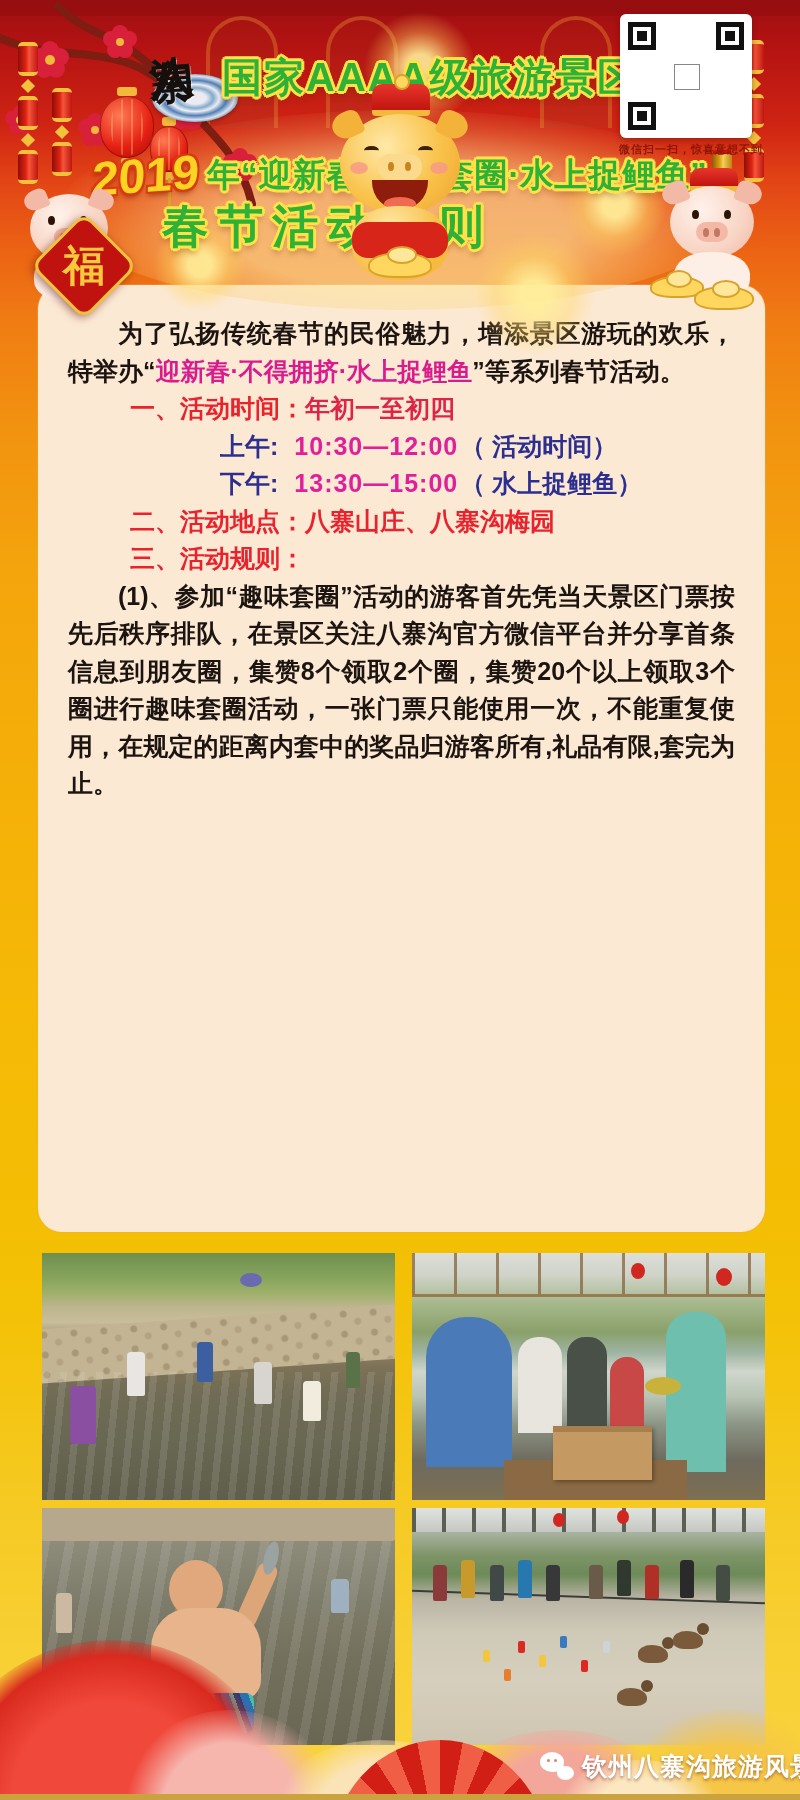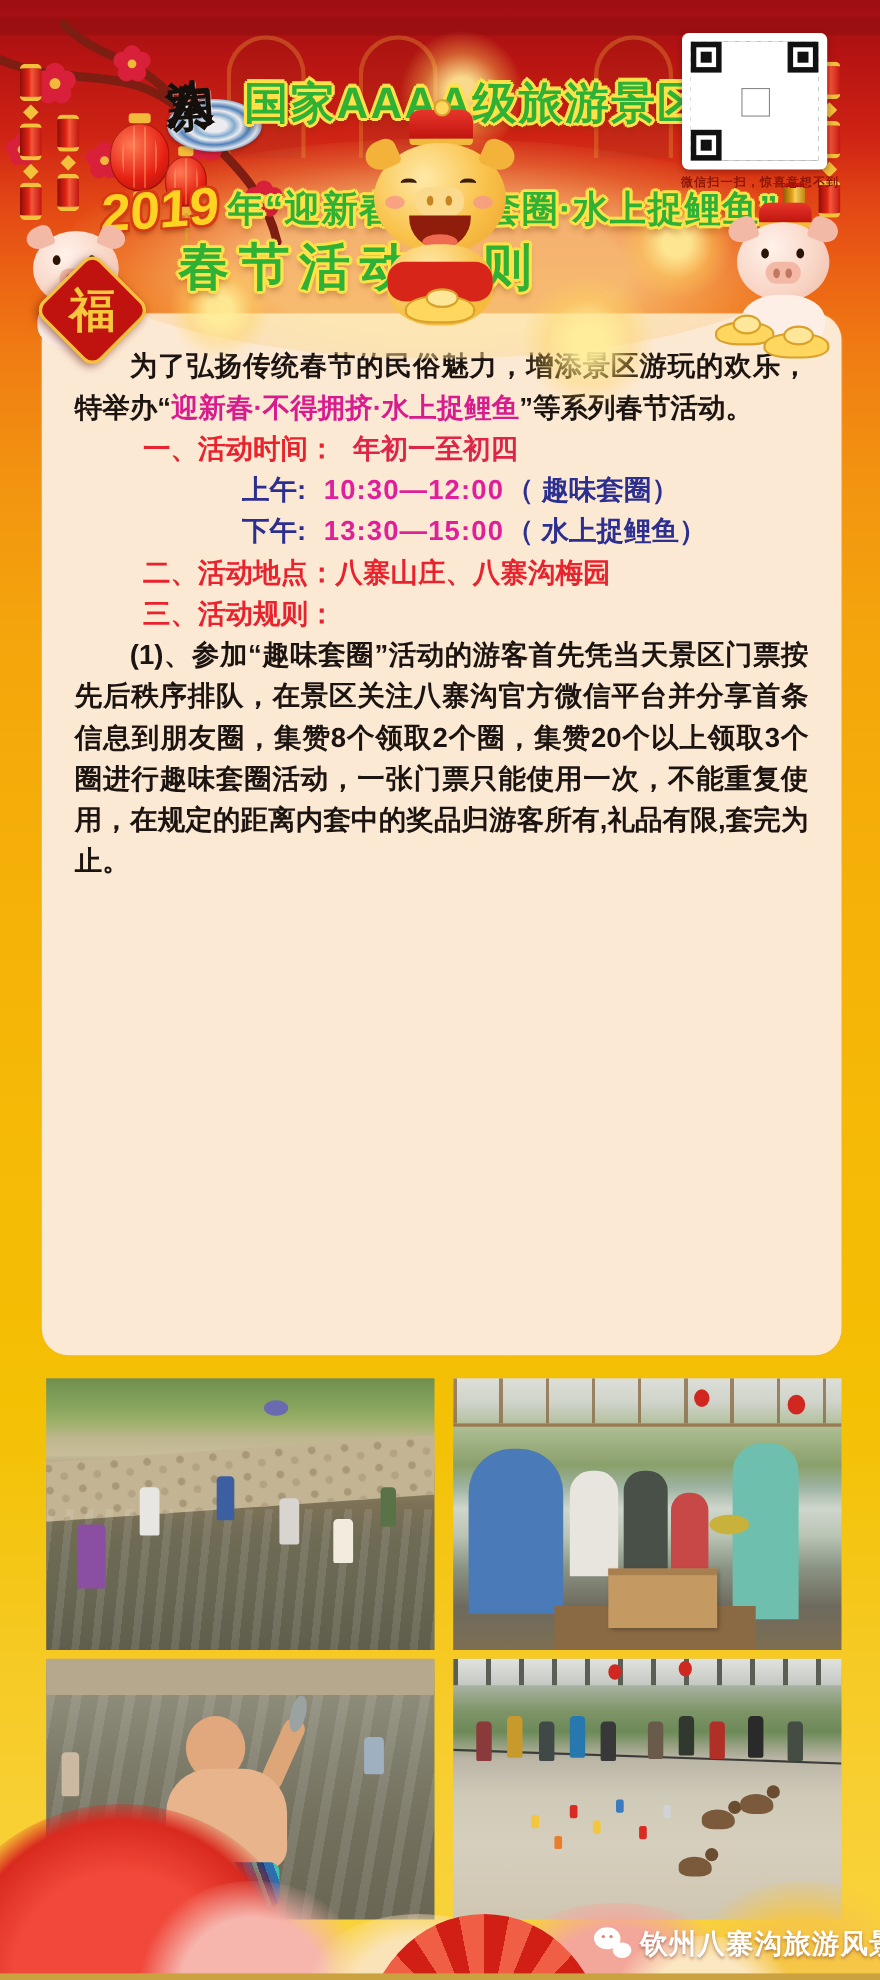--- a/index.html
+++ b/index.html
@@ -4,21 +4,21 @@
 <style>
   html,body{margin:0;padding:0;background:#555;}
   .poster{position:relative;width:800px;height:1800px;margin:0 auto;overflow:hidden;
     font-family:"Liberation Sans",sans-serif;
     background:linear-gradient(180deg,#9e0e12 0%,#b71412 3%,#cf2414 7%,#e24415 10%,#ec6414 14%,
       #f07d13 18%,#f29310 24%,#f4a50c 32%,#f5b008 44%,#f5b906 56%,#f4bd04 66%,#f3c105 72%,
       #f4c513 78%,#f6ca24 84%,#f8d034 92%,#f9d43e 100%);}
   .poster *{box-sizing:border-box;}
 
   
-  .hdr{position:absolute;left:0;top:16px;width:681px;height:310px;z-index:3;}
+  .hdr{position:absolute;left:0;top:0;width:681px;height:310px;z-index:3;}
   .beam{position:absolute;left:0;top:0;width:800px;height:16px;background:#8e0d0d;opacity:.5;}
   .glow{position:absolute;left:60px;top:110px;width:680px;height:200px;border-radius:50%;
     background:radial-gradient(ellipse at 50% 60%, rgba(252,228,160,.65) 0 35%, rgba(248,190,110,.25) 60%, transparent 75%);}
   .door{position:absolute;top:16px;width:72px;height:112px;border:4px solid #d8772a;border-bottom:none;
     border-radius:38px 38px 0 0;background:linear-gradient(180deg,#a81510,#c0311c);opacity:.5;}
   .sparkle{position:absolute;border-radius:50%;
     background:radial-gradient(circle, rgba(255,238,152,.9) 0 16%, rgba(255,212,92,.38) 42%, transparent 66%);}
   
   .lantern{position:absolute;border-radius:50%/46%;
     background:radial-gradient(circle at 36% 32%, #ff7a55, #e51f12 58%, #a30d07 100%);
@@ -95,21 +95,21 @@
   .fu span{transform:rotate(-45deg);font-family:"DejaVu Serif",serif;font-weight:bold;font-size:42px;color:#f6c83c;}
 
   
   .card{position:absolute;left:38px;top:285px;width:727px;height:947px;background:#fce9d4;border-radius:24px;
     z-index:2;padding:30px 30px 16px 30px;color:#1c1410;font-weight:bold;font-size:25px;line-height:1.5;
     text-align:justify;box-shadow:0 0 0 1px rgba(240,170,80,.35);}
   .card p{margin:0;}
   .intro{text-indent:2em;margin-bottom:8px;}
   .hl{color:#d81c8e;}
   .sec{padding-left:62px;color:#e8232e;margin-top:6px;}
-  .sec .red{color:#e8232e;} .crim{color:#de2447;margin-left:16px;}
+  .sec .red{color:#e8232e;} .crim{color:#de2447;}
   .time{padding-left:152px;margin-top:6px;white-space:nowrap;}
   .navy{color:#2c2f8f;} .mag{color:#e0209a;letter-spacing:1px;margin:0 2px;}
   .time .navy.lbl{margin-right:14px;}
   .rule{text-indent:2em;margin-top:6px;}
   .sig{text-align:right;padding-right:28px;margin-top:12px;}
 
   
   .photo{position:absolute;overflow:hidden;z-index:1;background:#777;}
   .fig{position:absolute;border-radius:4px 4px 2px 2px;}
   #ph1{left:42px;top:1253px;width:353px;height:247px;
@@ -350,21 +350,21 @@
       <div class="ingot" style="left:0px;top:108px;width:54px;height:22px;"></div>
       <div class="ingot" style="left:44px;top:118px;width:60px;height:24px;"></div>
     </div>
   </div>
 
   <div class="card">
     <p class="intro"><span>为了弘扬传统春节的民俗魅力，增添景区游玩的欢乐，特举办“</span><span class="hl">迎新春·不得拥挤·水上捉鲤鱼</span><span>”等系列春节活动。</span></p>
 
     <p class="sec"><span class="red">一、活动时间：</span><span class="crim">年初一至初四</span></p>
 
-    <p class="time"><span class="navy lbl">上午:</span><span class="mag">10:30—12:00</span><span class="navy">（ 趣味套圈）</span></p>
+    <p class="time"><span class="navy lbl">上午:</span><span class="mag">10:30—12:00</span><span class="navy">（ 活动时间）</span></p>
 
     <p class="time"><span class="navy lbl">下午:</span><span class="mag">13:30—15:00</span><span class="navy">（ 水上捉鲤鱼）</span></p>
 
     <p class="sec">二、活动地点：八寨山庄、八寨沟梅园</p>
     <p class="sec">三、活动规则：</p>
 
     <p class="rule">(1)、参加“趣味套圈”活动的游客首先凭当天景区门票按先后秩序排队，在景区关注八寨沟官方微信平台并分享首条信息到朋友圈，集赞8个领取2个圈，集赞20个以上领取3个圈进行趣味套圈活动，一张门票只能使用一次，不能重复使用，在规定的距离内套中的奖品归游客所有,礼品有限,套完为止。</p>
 
   </div>
 

